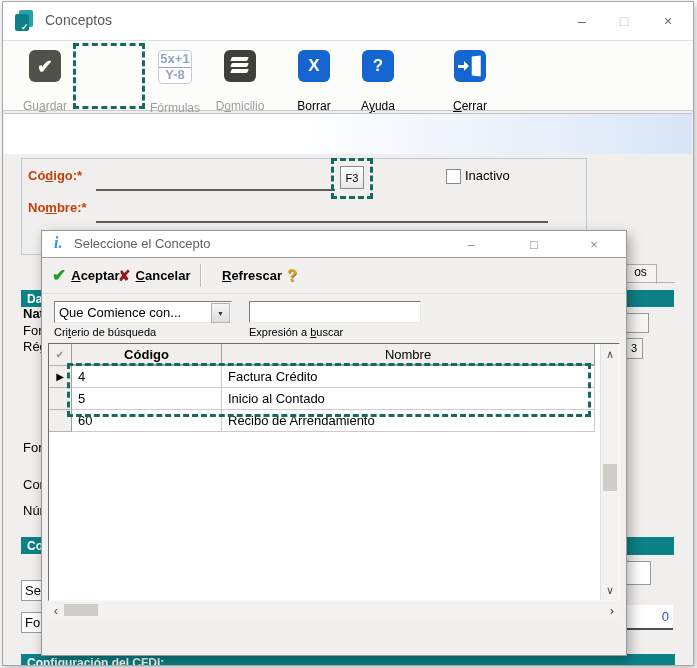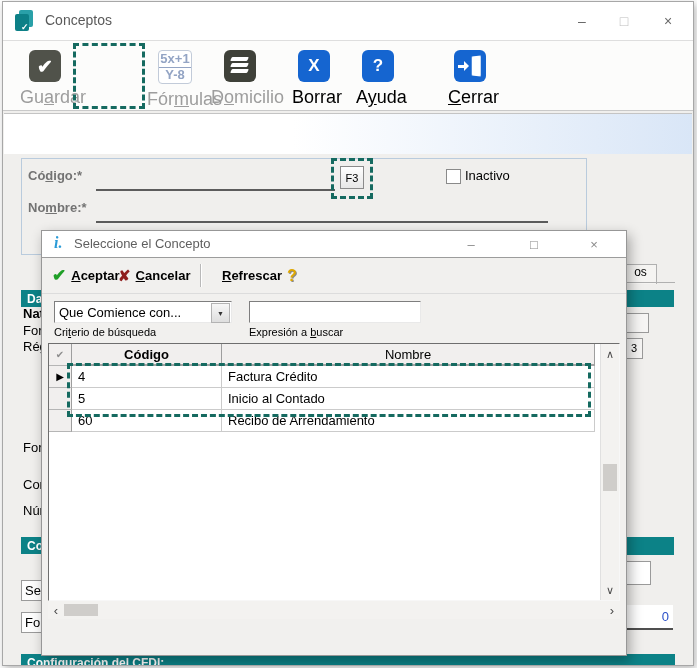--- a/index.html
+++ b/index.html
@@ -25,27 +25,27 @@
   .ic-nuevo .page{width:15px;height:19px;background:#fff;border-radius:1px;position:relative}
   .ic-nuevo .page::after{content:"";position:absolute;top:-1px;right:-1px;border:4px solid;border-color:#1565d0 #1565d0 transparent transparent}
   .ic-formulas{background:#fff;border:1px solid #c2cbd9;border-radius:4px;flex-direction:column;color:#93a4c4;font-size:13px;font-weight:bold;line-height:1.15}
   .ic-formulas .fr{border-bottom:1px solid #93a4c4;padding:0 1px}
   .ic-domicilio{background:#3f4139}
   .ic-domicilio .card{position:absolute;left:7px;width:17px;height:4px;background:#fff;transform:skewX(-24deg);border-radius:1px}
   .ic-cerrar{background:#1565d0}
   .ic-cerrar .door{position:absolute;right:5px;top:6px;width:10px;height:20px;background:#fff;border-radius:1px;transform:perspective(40px) rotateY(-26deg)}
   .ic-cerrar .abar{position:absolute;left:4px;top:15px;width:7px;height:3px;background:#fff}
   .ic-cerrar .ahead{position:absolute;left:10px;top:11px;width:0;height:0;border:5px solid transparent;border-left-color:#fff}
-  .tlabel{margin-top:5px;font-size:18px;color:#000;white-space:nowrap}
+  .tlabel{margin-top:17px;font-size:12px;color:#000;white-space:nowrap}
   .dim .tlabel{color:#9d9d9d}
   .ak{text-decoration:underline}
   
   .band{position:absolute;left:1px;top:111px;width:688px;height:40px;background:linear-gradient(90deg,#ffffff 42%,#d9e6f7 100%);border-top:1px solid #c4c4c4}
   .groupbox{position:absolute;left:18px;top:156px;width:564px;height:95px;border:1px solid #b9cbdd}
-  .flabel{position:absolute;font-size:13px;font-weight:bold;color:#737373;white-space:nowrap}
+  .flabel{position:absolute;font-size:13px;font-weight:bold;color:#c2410c;white-space:nowrap}
   .uline{position:absolute;height:0;border-bottom:2px solid #5c5c5c}
   .f3btn{position:absolute;left:337px;top:164px;width:22px;height:21px;background:linear-gradient(#ffffff,#e7e7e7);
     border:1px solid #8b8b8b;font-size:11px;display:flex;align-items:center;justify-content:center}
   .chk{position:absolute;left:443px;top:167px;width:13px;height:13px;background:#fff;border:1px solid #8a8a8a}
   .chklabel{position:absolute;left:462px;top:166px;font-size:13px}
   
   .tealbar{position:absolute;background:#0c8287;color:#fff;font-size:12px;font-weight:bold;
     white-space:nowrap;overflow:hidden;padding:2px 0 0 6px;box-sizing:border-box}
   .sliver{position:absolute;left:20px;width:19px;overflow:hidden;white-space:nowrap;font-size:13px;color:#000}
   .sbox{position:absolute;left:18px;width:20px;height:21px;border:1px solid #9a9a9a;background:#fdfdfd;

